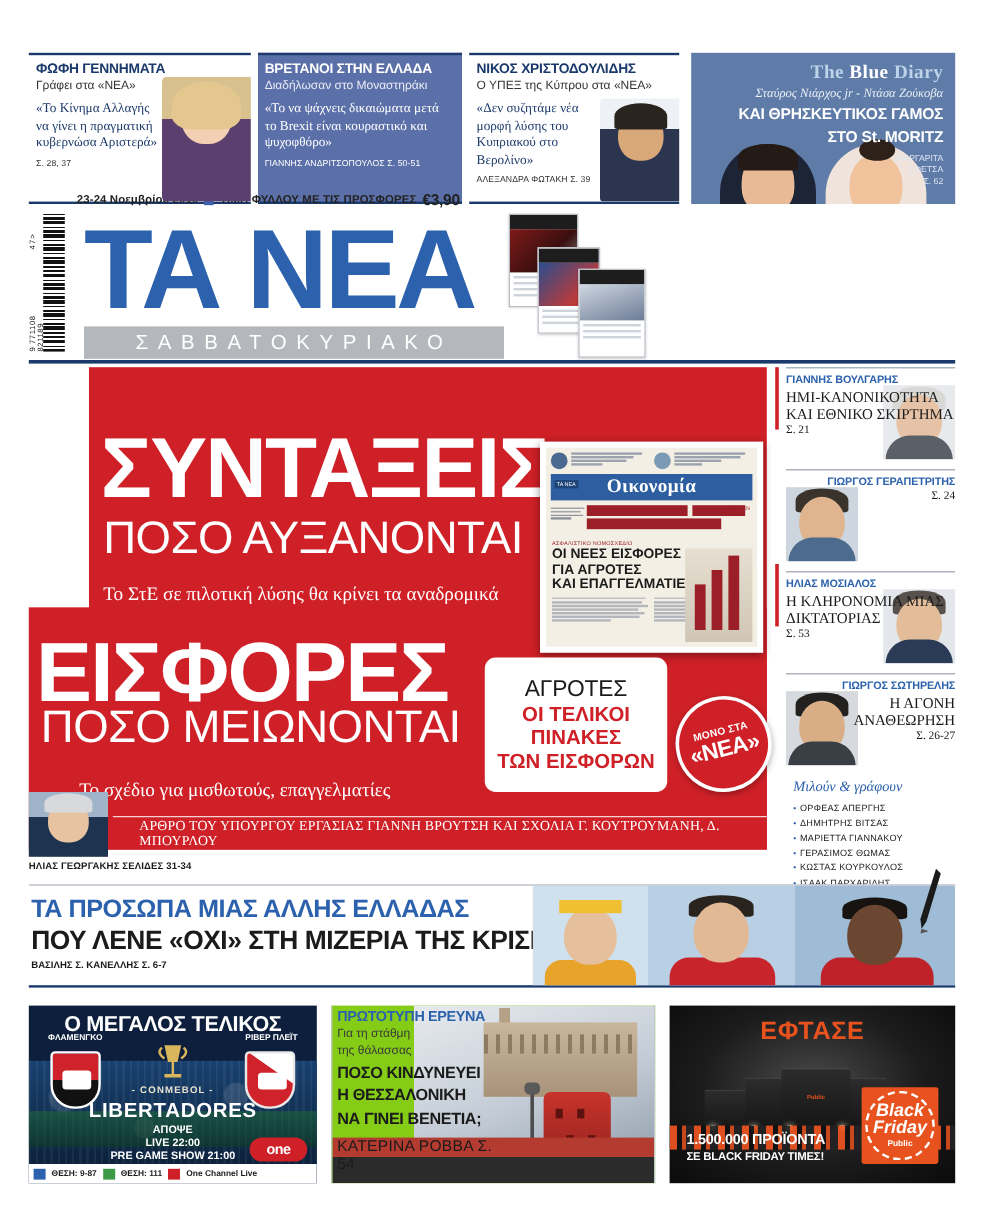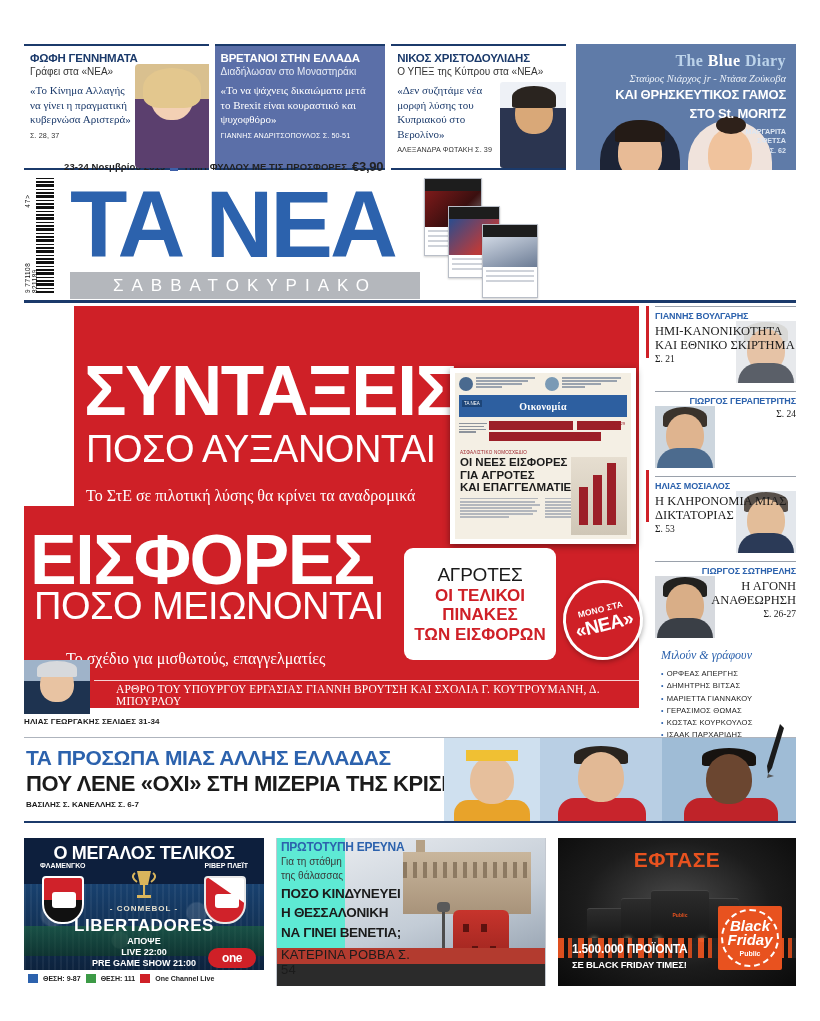--- a/index.html
+++ b/index.html
@@ -66,21 +66,21 @@
         background:#2a241f; border-radius:50% 50% 10% 10%; }
 
   .t4-inner { position:relative; z-index:3; padding:8px 10px 0 0; text-align:right; }
   .t4-title { font-size:16px; font-weight:bold; letter-spacing:0.4px;
               font-family:"Liberation Serif", serif; }
   .t4-title .w1 { color:#bcd3ea; } .t4-title .w2 { color:#ffffff; } .t4-title .w3 { color:#bcd3ea; }
   .t4-names { font-size:10.5px; color:#eaf0f8; margin-top:3px; font-style:italic;
               font-family:"Liberation Serif", serif; }
   .t4-head { font-size:13px; font-weight:bold; color:#fff; margin-top:4px; line-height:1.12;
              letter-spacing:-0.2px; }
-  .t4-credit { font-size:7.2px; color:#dde6f2; margin-top:6px; line-height:1.3;font-weight:bold; }
+  .t4-credit { font-size:7.2px; color:#dde6f2; margin-top:6px; line-height:1.3; }
   .t4-couple { position:absolute; left:0; bottom:-24px; width:222px; height:74px; z-index:2; }
   .t4-couple .m { position:absolute; left:24px; bottom:0; width:80px; height:74px;
       background:linear-gradient(#1d2436 0 100%); border-radius:40px 40px 6px 6px; }
   .t4-couple .m::before { content:""; position:absolute; left:18px; top:6px; width:44px; height:52px;
       background:#e8bb96; border-radius:50% 50% 42% 42%; }
   .t4-couple .m::after { content:""; position:absolute; left:15px; top:0px; width:50px; height:22px;
       background:#241b16; border-radius:50% 50% 8% 8%; }
   .t4-couple .w { position:absolute; left:112px; bottom:0; width:84px; height:74px;
       background:linear-gradient(#f0e3dc 0 100%); border-radius:42px 42px 6px 6px; }
   .t4-couple .w::before { content:""; position:absolute; left:20px; top:8px; width:44px; height:52px;
@@ -154,21 +154,21 @@
   .sup-top { display:flex; gap:4px; padding:4px 4px 2px 4px; }
   .sup-top .cell { flex:1; display:flex; gap:3px; }
   .sup-top .av { width:14px; height:14px; border-radius:50%; background:#4a6a8f; flex:none; }
   .sup-top .av.b { background:#7a9ab5; }
   .sup-top .tx { flex:1; }
   .sup-top .tx i { display:block; height:1.6px; background:#9aa3ae; margin-bottom:1.4px; }
   .sup-band { background:#2d5fa0; color:#fff; margin:2px 4px; height:22px;
       display:flex; align-items:center; justify-content:center; position:relative; }
   .sup-band .mini { position:absolute; left:3px; top:5px; font-size:4.5px; color:#fff;
       background:#1d4578; padding:1px 2px; }
-  .sup-band .ttl { font-family:"Liberation Serif", serif; font-size:10px; font-weight:bold;
+  .sup-band .ttl { font-family:"Liberation Serif", serif; font-size:16px; font-weight:bold;
       letter-spacing:0.3px; }
   .sup-chart { margin:4px 4px 0 4px; position:relative; height:26px; }
   .sup-chart .lbl { position:absolute; left:0; top:2px; width:28px; }
   .sup-chart .lbl i { display:block; height:1.4px; background:#8d939c; margin-bottom:1.4px; }
   .sup-chart .b1 { position:absolute; left:30px; top:0; height:9px; width:84px; background:#9c1f28; }
   .sup-chart .b2 { position:absolute; left:30px; top:11px; height:9px; width:112px; background:#9c1f28; }
   .sup-chart .b3 { position:absolute; left:118px; top:0; height:9px; width:44px; background:#9c1f28; }
   .sup-chart .v { position:absolute; font-size:4.2px; color:#9c1f28; }
   .sup-kick { font-size:4.6px; color:#9c1f28; margin:3px 0 1px 5px; letter-spacing:0.2px; }
   .sup-head { margin-left:5px; font-size:11.5px; font-weight:bold; color:#1b1b1b; line-height:1.1; }
@@ -308,21 +308,21 @@
       background:#cf2027; border-radius:10px; color:#fff; font-size:12px; font-weight:bold;
       display:flex; align-items:center; justify-content:center; letter-spacing:-0.5px; }
   .ad-lib .footer { position:absolute; left:0; bottom:0; width:100%; height:16px; background:#fff;
       display:flex; align-items:center; gap:5px; padding:0 4px; font-size:7px; font-weight:bold; color:#1b1b1b; }
   .ad-lib .footer .chip { width:10px; height:9px; background:#2c62ad; flex:none; }
   .ad-lib .footer .chip.g { background:#3c9a46; }
   .ad-lib .footer .chip.r { background:#cf2027; }
 
   
   .ad-thes { position:relative; width:270px; height:148px; margin-left:12px; overflow:hidden;
-      background:#5eead4; border-left:1px solid #c3c8d0; border-right:1px solid #c3c8d0; }
+      background:#84cc16; border-left:1px solid #c3c8d0; border-right:1px solid #c3c8d0; }
   .ad-thes .sky { position:absolute; right:0; top:0; width:200px; height:116px;
       background:linear-gradient(160deg,#e7eaee,#c3ccd6 60%,#9aa6b4); }
   .ad-thes .bldg { position:absolute; right:14px; top:14px; width:128px; height:62px;
       background:linear-gradient(#c9b69c,#a8937a); }
   .ad-thes .bldg::before { content:""; position:absolute; left:0; top:10px; width:100%; height:16px;
       background:repeating-linear-gradient(90deg,#8d7a62 0 4px,transparent 4px 10px); }
   .ad-thes .tower { position:absolute; right:120px; top:2px; width:9px; height:48px; background:#b5a186; }
   .ad-thes .redtower { position:absolute; right:36px; bottom:6px; width:56px; height:70px;
       background:linear-gradient(#c7342c,#8e1f1a); border-radius:6px 6px 2px 2px; }
   .ad-thes .redtower::after { content:""; position:absolute; left:10px; top:14px; width:6px; height:8px; background:#5d120f;

